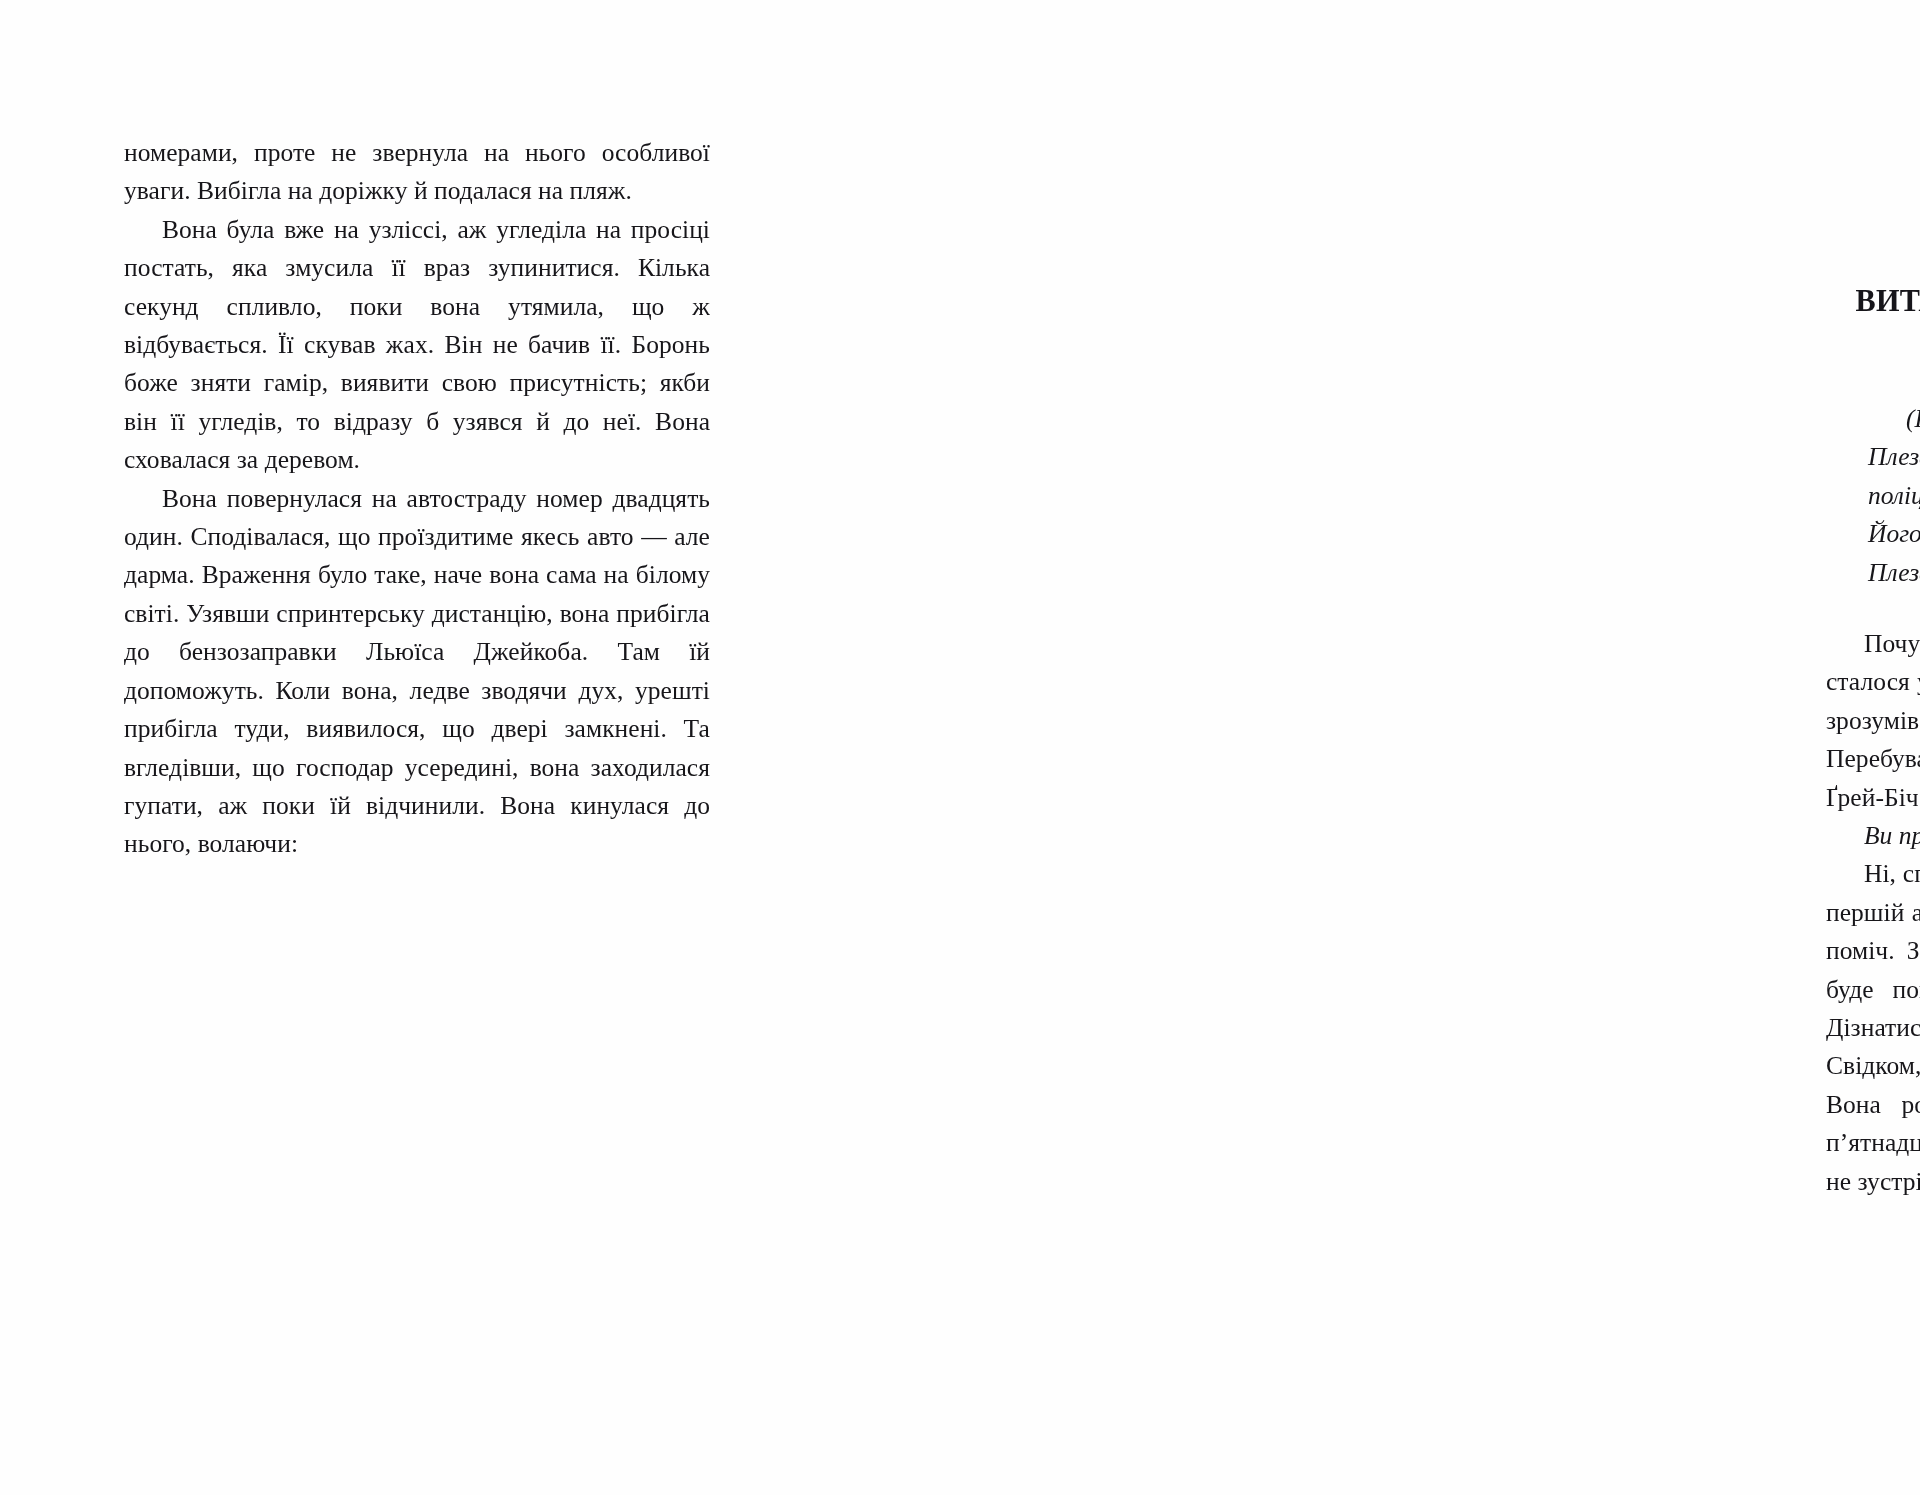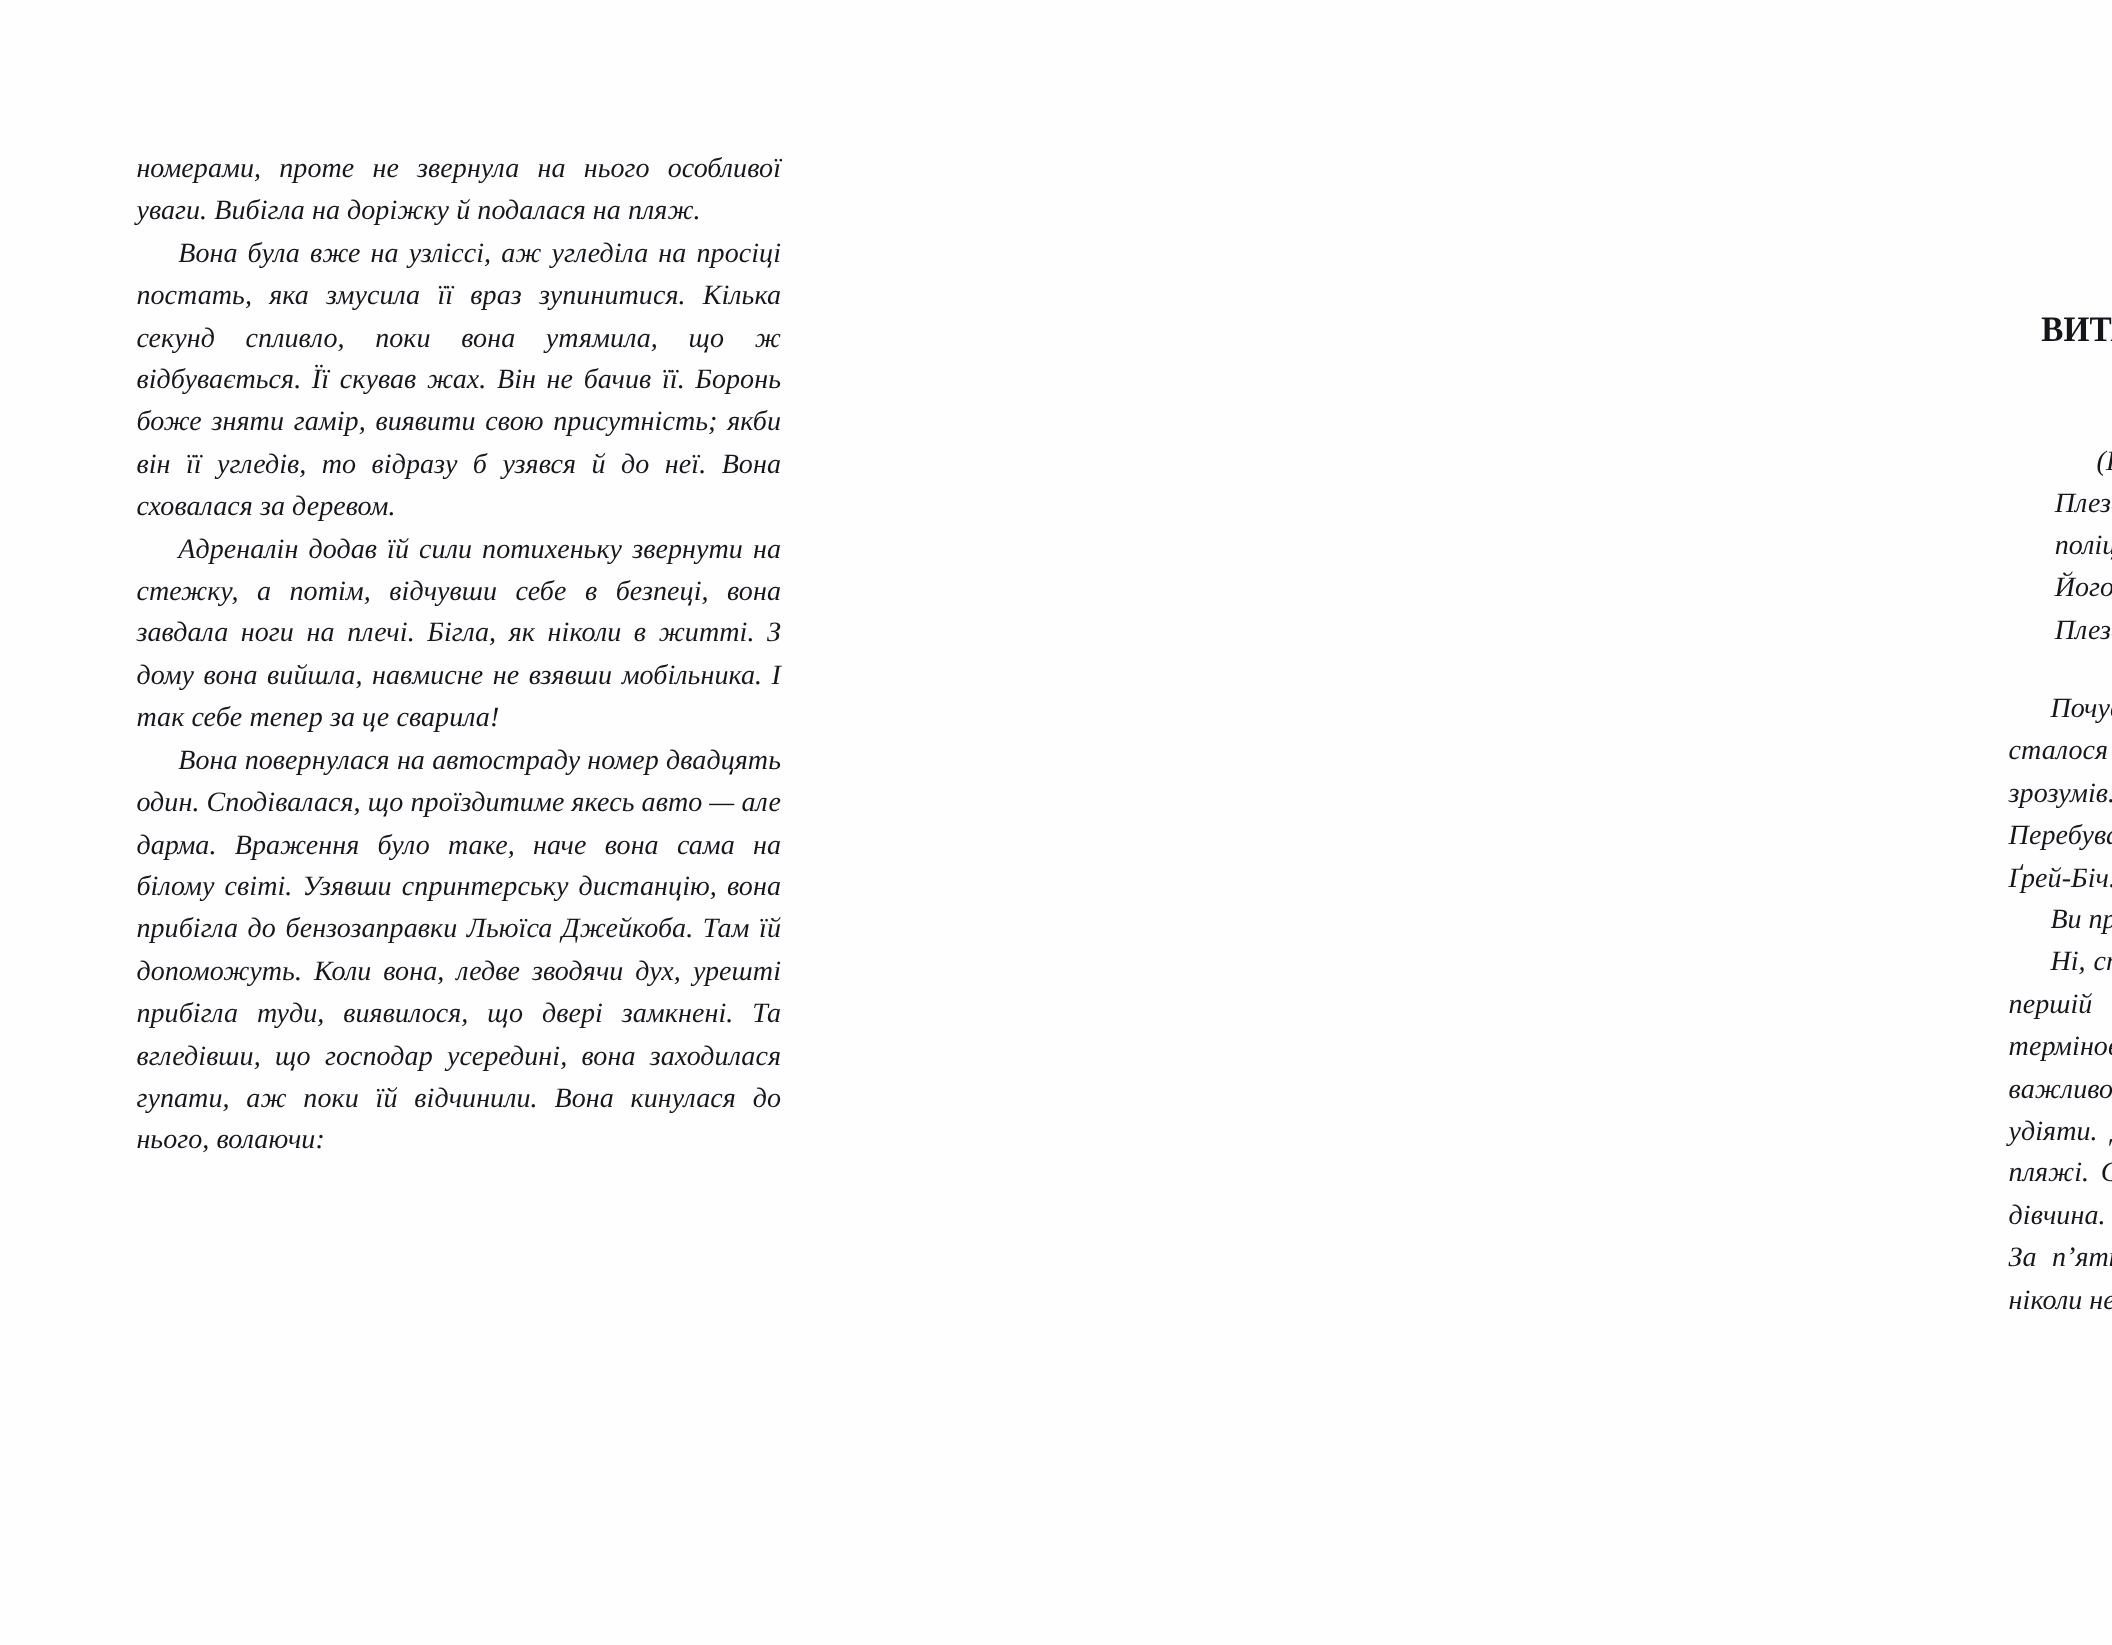--- a/index.html
+++ b/index.html
@@ -39,21 +39,20 @@
   }
 
   .para {
     font-size: 25.5px;
     line-height: 38.4px;
     text-align: justify;
     text-justify: inter-word;
     margin: 0;
     hyphens: manual;
     letter-spacing: 0.05px;
-    font-style: italic;
   }
   .para + .para {
     text-indent: 38px;
   }
   .para.first {
     text-indent: 0;
   }
   .para.indent {
     text-indent: 38px;
   }
@@ -107,21 +106,20 @@
 </style>
 </head>
 <body>
 
 <div class="spread">
 
   <div class="page page-left">
     <div class="text-block">
       <p class="para first">номерами, проте не звернула на нього особливої уваги. Вибігла на доріжку й подалася на пляж.</p>
       <p class="para">Вона була вже на узліссі, аж угледіла на просіці постать, яка змусила її враз зупинитися. Кілька секунд спливло, поки вона утямила, що ж відбувається. Її скував жах. Він не бачив її. Боронь боже зняти гамір, виявити свою присутність; якби він її угледів, то відразу б узявся й до неї. Вона сховалася за деревом.</p>
-      <p class="para">Адреналін додав їй сили потихеньку звернути на стежку, а потім, відчувши себе в безпеці, вона завдала ноги на плечі. Бігла, як ніколи в житті. З дому вона вийшла, навмисне не взявши мобільника. І так себе тепер за це сварила!</p>
       <p class="para">Вона повернулася на автостраду номер двадцять один. Сподівалася, що проїздитиме якесь авто — але дарма. Враження було таке, наче вона сама на білому світі. Узявши спринтерську дистанцію, вона прибігла до бензозаправки Льюїса Джейкоба. Там їй допоможуть. Коли вона, ледве зводячи дух, урешті прибігла туди, виявилося, що двері замкнені. Та вгледівши, що господар усередині, вона заходилася гупати, аж поки їй відчинили. Вона кинулася до нього, волаючи:</p>
     </div>
   </div>
 
   <div class="page page-right">
 
     <div class="section-title">
       <span class="line1">ВИТЯГ ІЗ ПОЛІЦІЙНОГО РАПОРТУ</span>
       <span class="line2">ДОПИТ ПІТЕРА ФІЛІПСА</span>
     </div>

